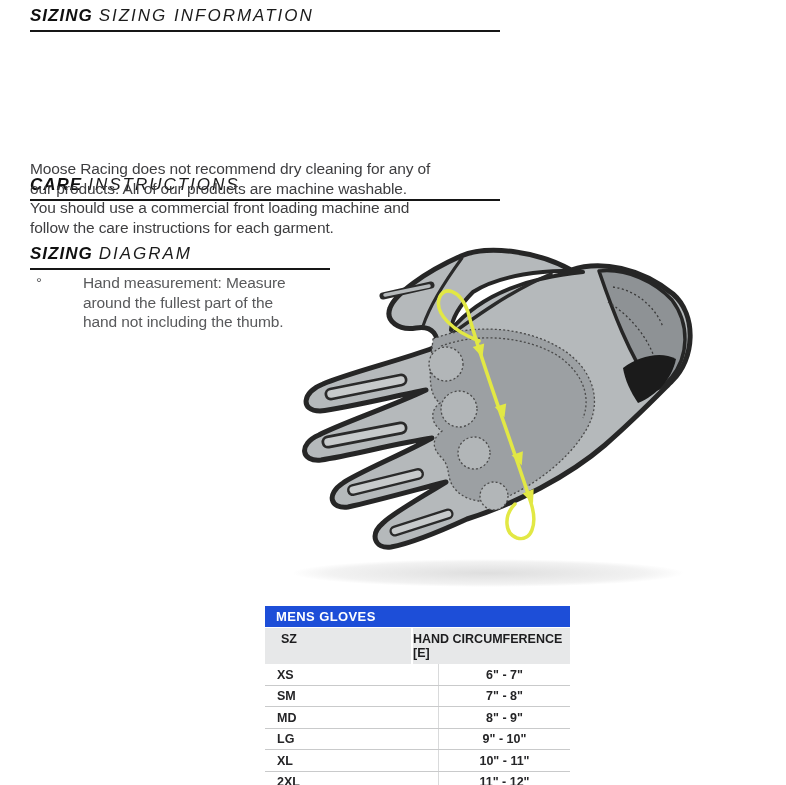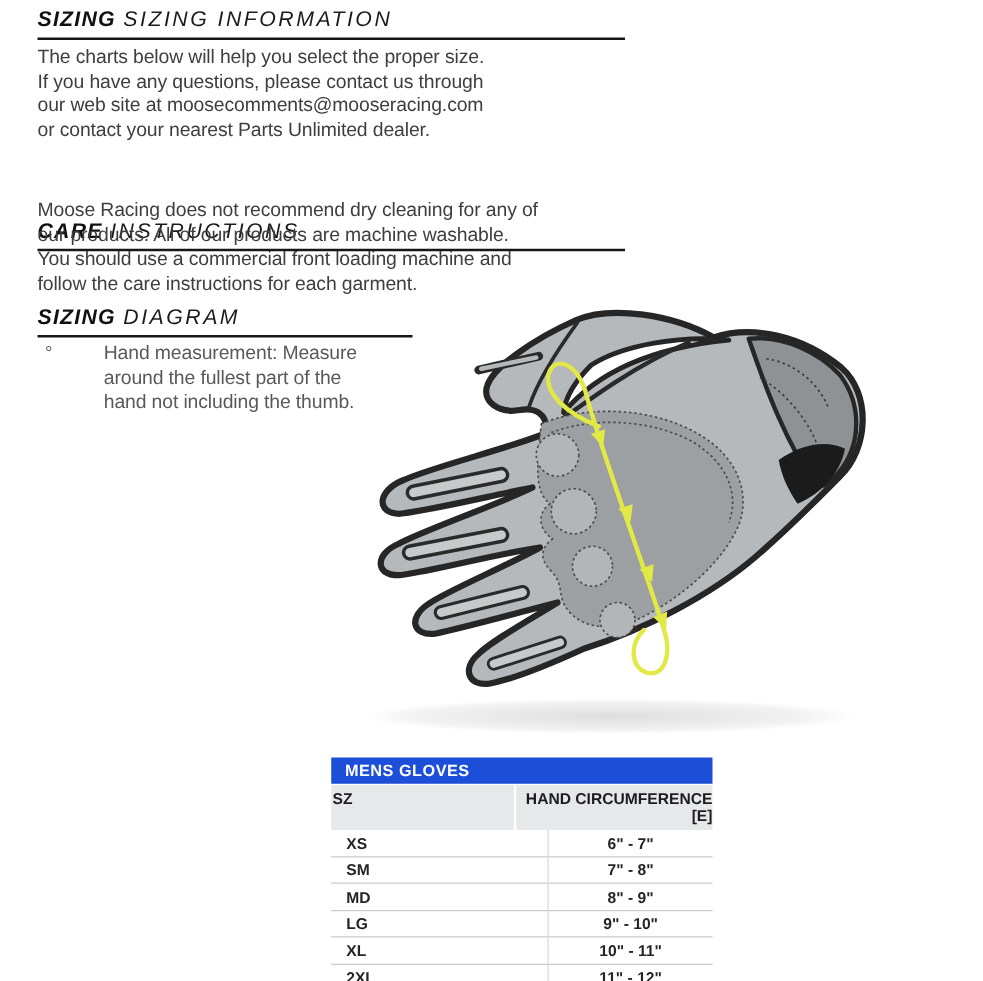--- a/index.html
+++ b/index.html
@@ -33,42 +33,38 @@
   
   .glove-wrap{position:absolute;left:283px;top:242px;width:422px;height:352px;}
   
   .size-table{position:absolute;left:265px;top:606px;width:305px;font-size:12.5px;}
   .tbl-title{
     background:#1d4ed8;color:#ffffff;font-weight:bold;letter-spacing:.4px;
     padding:3px 0 3px 11px;font-size:13px;
   }
   .tbl-head{display:flex;margin-top:1px;font-weight:bold;color:#1d1d1f;}
   .th{background:#e7e8e9;padding:4px 0;}
-  .th-size{width:146px;padding-left:1px;box-sizing:border-box;}
-  .th-circ{flex:1;margin-left:2px;text-align:right;}
+  .th-size{width:146px;padding-left:16px;box-sizing:border-box;}
+  .th-circ{flex:1;margin-left:2px;text-align:left;}
   .tr{display:flex;border-bottom:1px solid #c9cacb;font-weight:bold;color:#252527;gap:27px;}
   .td{padding:3.5px 0 3px 0;}
   .td-size{width:146px;padding-left:12px;box-sizing:border-box;}
   .td-circ{flex:1;text-align:center;border-left:1px solid #d9dadb;}
 </style>
 </head>
 <body>
 
 <div class="page">
 
   <div class="sec sec-garment">
     <div class="hd">
       <span class="hd-bold">SIZING</span><span class="hd-light">SIZING INFORMATION</span>
     </div>
     <div class="rule rule-wide"></div>
   </div>
-  <div class="para para-garment">The charts below will help you select the proper size.
-If you have any questions, please contact us through
-our web site at moosecomments@mooseracing.com
-or contact your nearest Parts Unlimited dealer.</div>
 
   <div class="sec sec-care">
     <div class="hd">
       <span class="hd-bold">CARE</span><span class="hd-light">INSTRUCTIONS</span>
     </div>
     <div class="rule rule-wide"></div>
   </div>
   <div class="para para-care">Moose Racing does not recommend dry cleaning for any of
 our products. All of our products are machine washable.
 You should use a commercial front loading machine and

